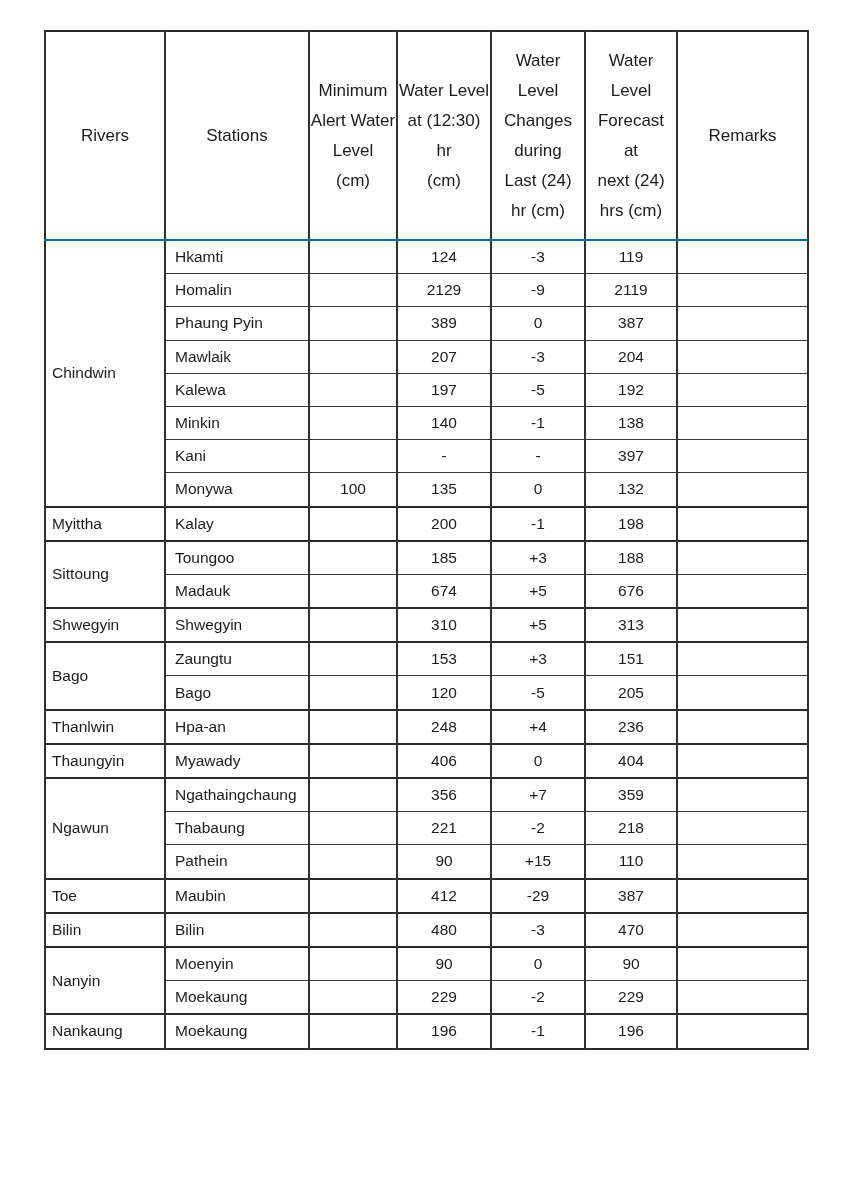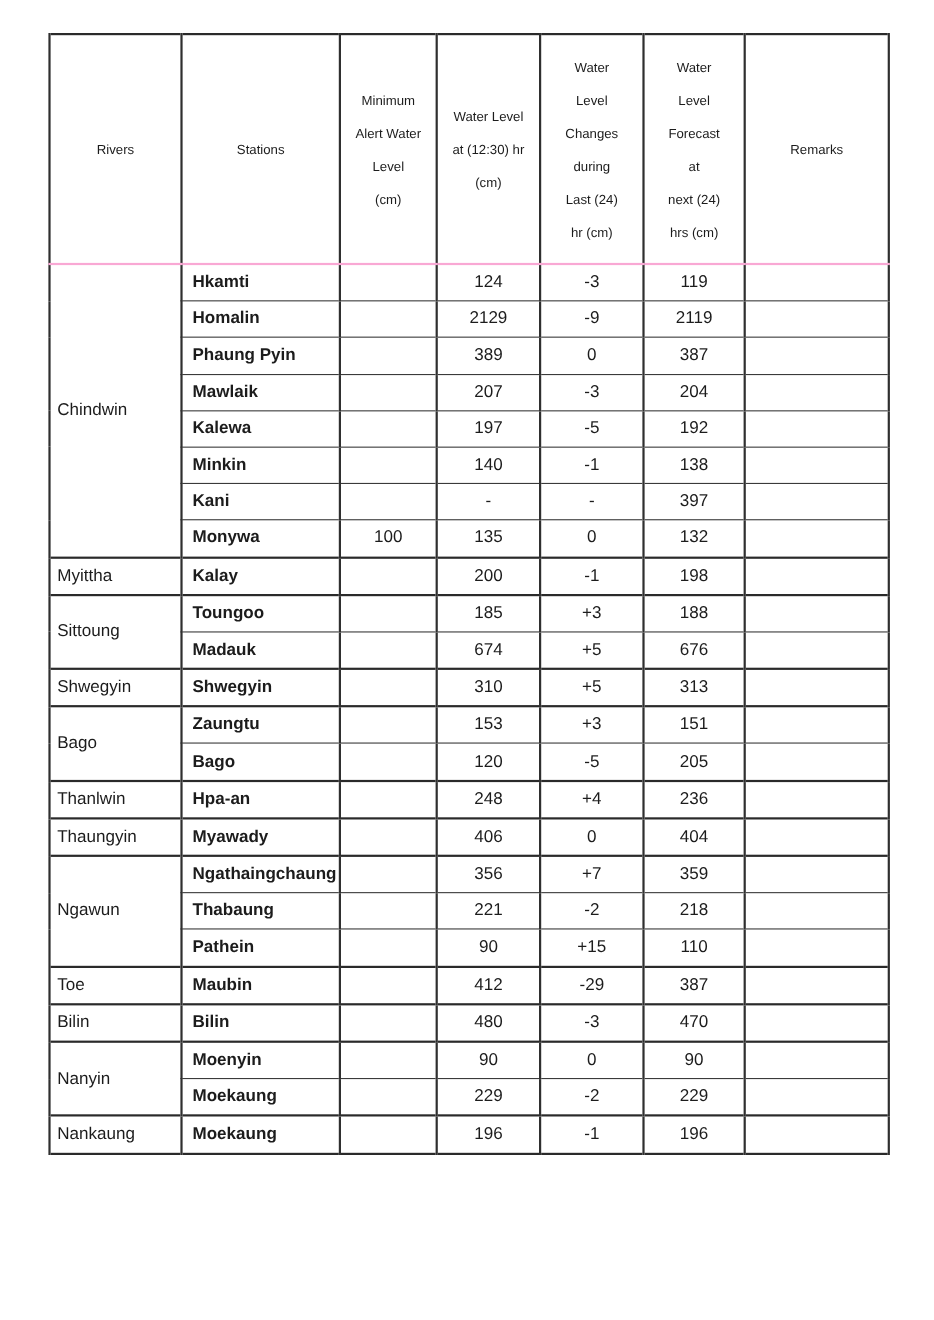--- a/index.html
+++ b/index.html
@@ -36,43 +36,42 @@
     border-top: 1px solid #3a3a3a;
     border-bottom: 1px solid #3a3a3a;
     padding: 0;
     overflow: hidden;
   }
   .wl-table thead th {
     height: 207px;
     vertical-align: middle;
     text-align: center;
     font-weight: normal;
-    font-size: 12px;
+    font-size: 17px;
     line-height: 30px;
     white-space: pre-line;
-    border-bottom: 2px solid #f9a8d4;
+    border-bottom: 2px solid #0369a1;
   }
   .wl-table tbody td {
     height: 32.2px;
     font-size: 15.5px;
     vertical-align: middle;
     background: #ffffff;
   }
   .wl-table tbody tr.group-first td {
     border-top: 2px solid #2a2a2a;
   }
   td.cell-river {
     text-align: left;
     padding-left: 6px;
     margin-left: 32px;
   }
   td.cell-station {
     text-align: left;
     padding-left: 9px;
-    font-weight: bold;
   }
   td.cell-num {
     text-align: center;
   }
   td.cell-remarks {
     text-align: left;
   }
 </style>
 </head>
 <body>

